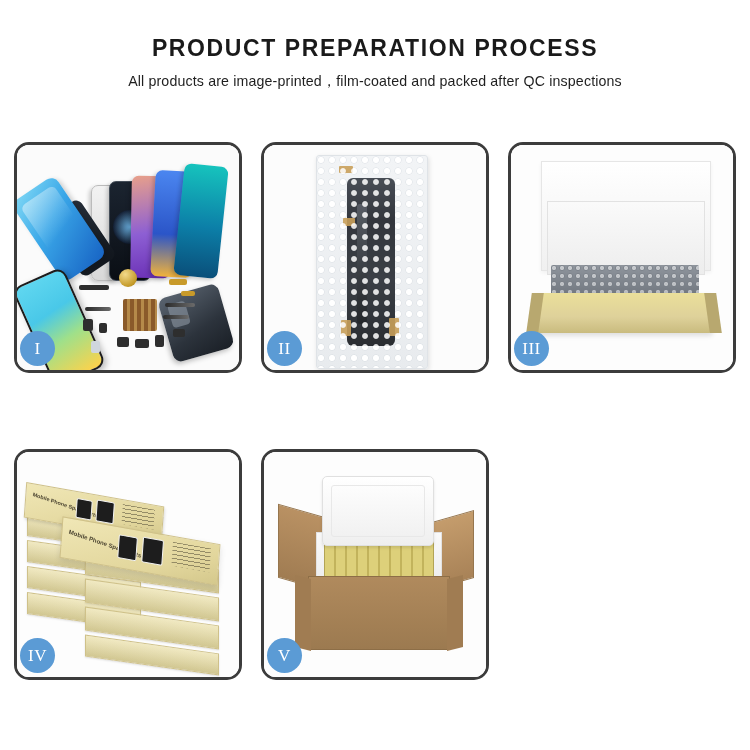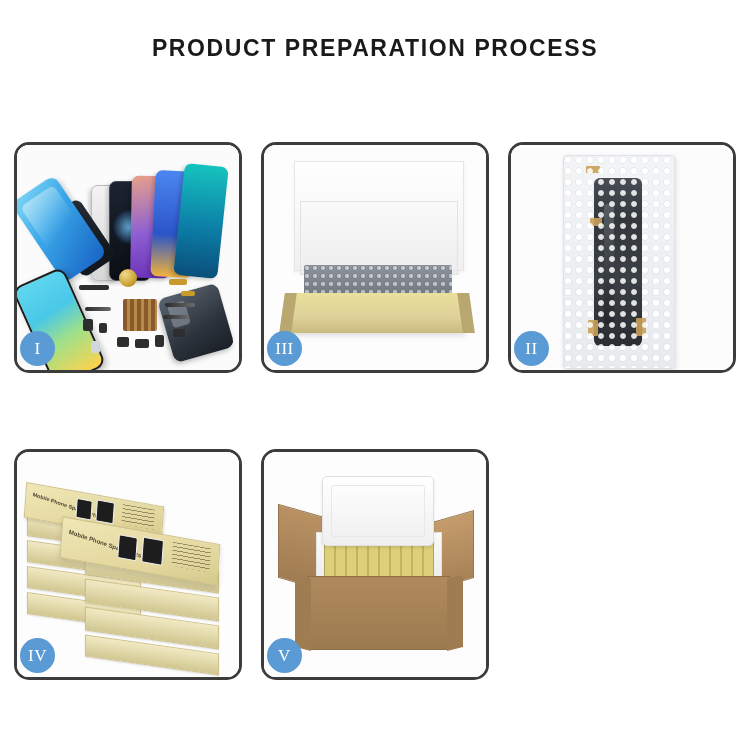--- a/index.html
+++ b/index.html
@@ -359,20 +359,21 @@
 
   .shadow-soft { box-shadow: 0 3px 6px rgba(0,0,0,.12); }
 </style>
 </head>
 <body>
 
 <div class="page">
 
   <div class="header">
     <div class="title">PRODUCT PREPARATION PROCESS</div>
+    <div class="subtitle">All products are image-printed，film-coated and packed after QC inspections</div>
   </div>
 
   <div class="grid">
 
     <div class="panel p1">
       <div class="panel-inner">
         <div class="bg"></div>
 
         <div class="fan">
           <div class="ph f1"></div>
@@ -401,46 +402,46 @@
           <div class="chip" style="left:40px; top:74px; width:12px; height:10px;"></div>
           <div class="chip" style="left:58px; top:76px; width:14px; height:9px;"></div>
           <div class="chip" style="left:78px; top:72px; width:9px; height:12px;"></div>
           <div class="chip" style="left:14px; top:78px; width:9px; height:12px; background:#cfd6dd;"></div>
           <div class="chip" style="left:96px; top:66px; width:12px; height:8px;"></div>
         </div>
       </div>
       <div class="badge">I</div>
     </div>
 
-    <div class="panel p3">
-      <div class="panel-inner">
-        <div class="bg"></div>
-        <div class="box3-lid"></div>
-        <div class="box3-foam"></div>
-        <div class="box3-items"></div>
-        <div class="box3-base"></div>
-      </div>
-      <div class="badge">III</div>
-    </div>
-
     <div class="panel p2">
       <div class="panel-inner">
         <div class="bg"></div>
         <div class="bubble-bag">
           <div class="bag-part"></div>
           <div class="tape" style="left:22px; top:10px; width:14px; height:7px;"></div>
           <div class="tape" style="left:26px; top:62px; width:12px; height:8px;"></div>
           <div class="tape" style="left:24px; top:164px; width:10px; height:16px;"></div>
           <div class="tape" style="left:72px; top:162px; width:10px; height:18px;"></div>
           <div class="bag-overlay"></div>
         </div>
       </div>
       <div class="badge">II</div>
     </div>
 
+    <div class="panel p3">
+      <div class="panel-inner">
+        <div class="bg"></div>
+        <div class="box3-lid"></div>
+        <div class="box3-foam"></div>
+        <div class="box3-items"></div>
+        <div class="box3-base"></div>
+      </div>
+      <div class="badge">III</div>
+    </div>
+
     <div class="panel p4">
       <div class="panel-inner">
         <div class="bg"></div>
         <div class="stack">
 
           <div class="sbox" style="left:4px; top:48px; width:112px; height:20px; transform:skewY(8deg);">
               <span class="side"></span>
             </div>
           <div class="sbox" style="left:4px; top:74px; width:112px; height:20px; transform:skewY(8deg);">
               <span class="side"></span>

